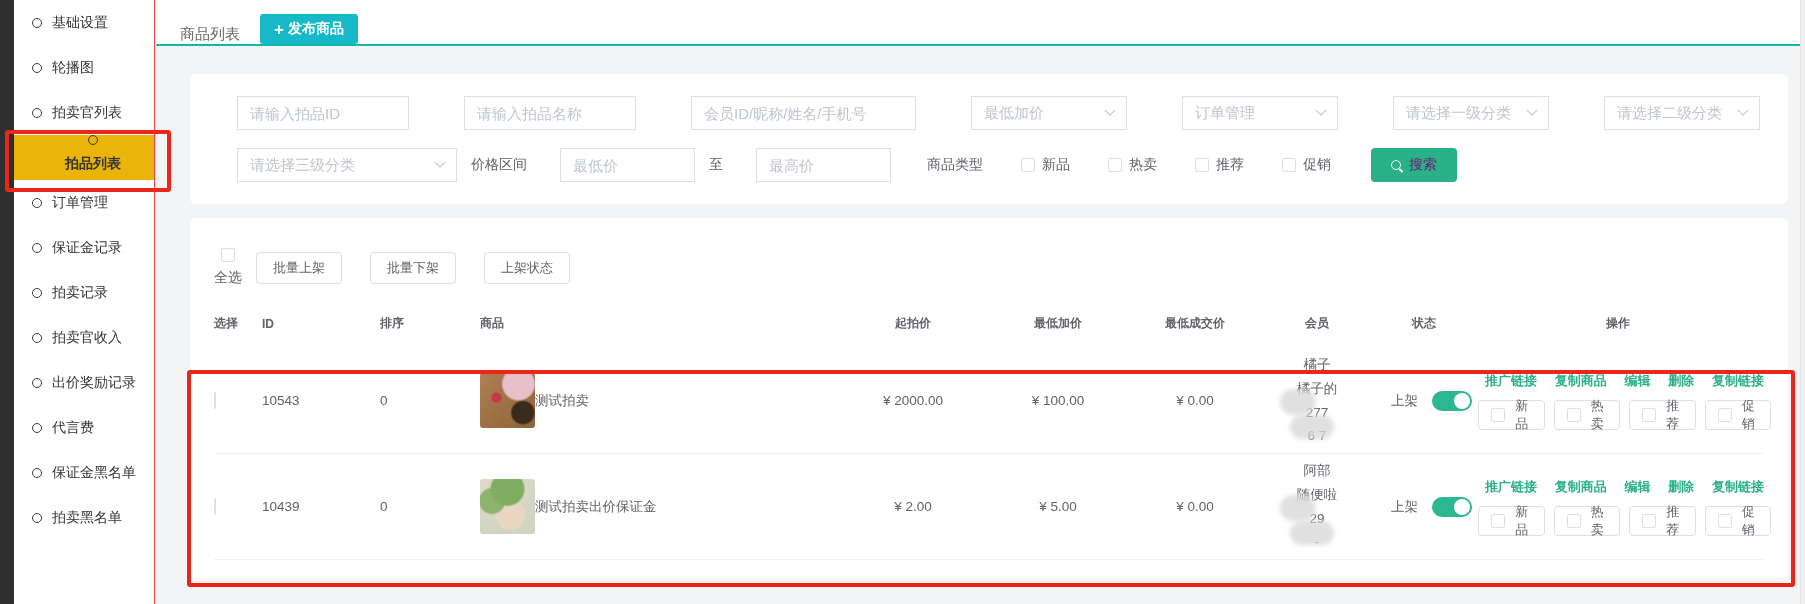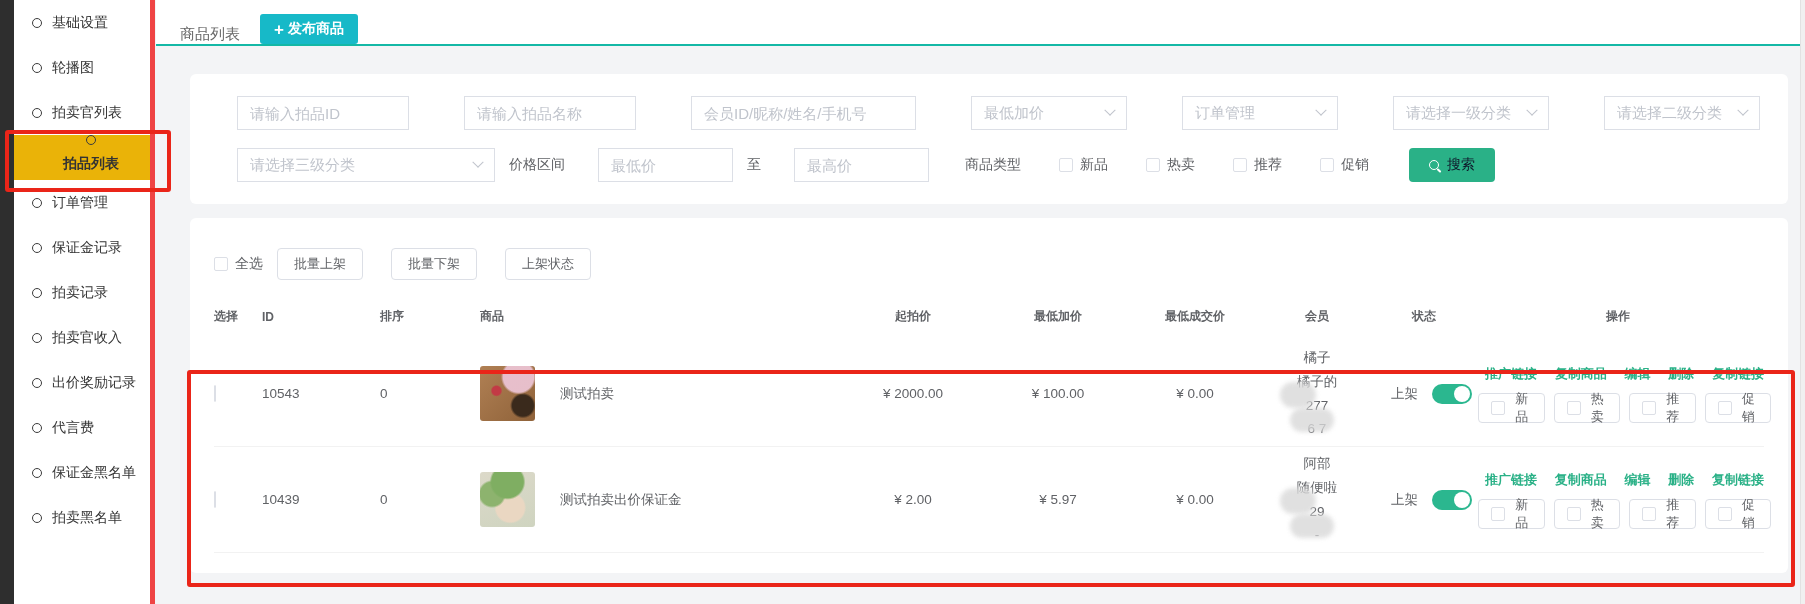--- a/index.html
+++ b/index.html
@@ -6,21 +6,21 @@
   html,body { width:1805px; height:604px; overflow:hidden; }
   body {
     font-family:"Liberation Sans","DejaVu Sans",sans-serif;
     background:#f3f4f6; position:relative; color:#606266;
   }
   
   .rail { position:absolute; left:0; top:0; width:14px; height:604px; background:#2e2e2e; }
   
   .sidebar {
     position:absolute; left:14px; top:0; width:141px; height:604px;
-    background:#fff; border-right:5px solid #ef4444; z-index:5;
+    background:#fff; border-right:1px solid #ef4444; z-index:5;
   }
   .side-item {
     height:45px; display:flex; align-items:center; gap:10px;
     padding-left:18px; font-size:14px; color:#333; cursor:pointer;
   }
   .side-item .oicn {
     width:10px; height:10px; border:1.6px solid #3c3c3c; border-radius:50%; flex:0 0 auto;
   }
   .side-item.active { background:#eab308; font-weight:bold;flex-direction:column; }
   
@@ -42,62 +42,62 @@
   .card-filter { padding:22px 28px; }
   .frow { display:flex; align-items:center; }
   .frow1 { gap:36px; margin-bottom:18px; }
   .frow2 { gap:14px; }
   .ctrl {
     height:34px; border:1px solid #dcdfe6; border-radius:0; background:#fff;
     font-size:15px; color:#606266; padding:0 12px;margin-left:19px;
   }
   input.ctrl::placeholder { color:#c0c4cc; }
   input.ctrl { outline:none; }
-  .w1 { width:172px; } .w2 { width:236px; } .wsel { width:176px; } .w3 { width:258px; }
+  .w1 { width:172px; } .w2 { width:236px; } .wsel { width:176px; } .w3 { width:220px; }
   .wprice { width:135px; }
   .sel { display:flex; align-items:center; justify-content:space-between; cursor:pointer; }
   .sel .ph { color:#c0c4cc; }
   .chev {
     width:8px; height:8px; border-right:1.6px solid #c0c4cc; border-bottom:1.6px solid #c0c4cc;
     transform:rotate(45deg) translate(-2px,-2px); margin-left:8px; flex:0 0 auto;
   }
   .flabel { font-size:14px; color:#606266; white-space:nowrap; }
   .ftype-label { margin-left:22px; }
   .cbwrap { display:flex; align-items:center; gap:7px; margin-left:24px; cursor:pointer;
             font-size:14px; color:#606266; white-space:nowrap; }
   .cb {
     width:14px; height:14px; border:1px solid #dcdfe6; border-radius:2px; background:#fff; flex:0 0 auto;
   }
   .search-btn {
-    margin-left:26px; background:#2ab187; color:#0f172a; border:none; border-radius:4px;
+    margin-left:26px; background:#2ab187; color:#701a75; border:none; border-radius:4px;
     height:34px; padding:0 20px; font-size:14px; display:flex; align-items:center; gap:8px; cursor:pointer;
   }
   .mag { position:relative; width:10px; height:10px; border:1.8px solid #fff; border-radius:50%; }
   .mag::after {
     content:""; position:absolute; width:2px; height:5px; background:#fff;
     right:-2px; bottom:-4px; transform:rotate(-45deg); border-radius:1px;
   }
   
   .card-table { margin-top:14px; padding:30px 24px 20px 24px; min-height:352px; }
   .bulkrow { display:flex; align-items:center; gap:14px; margin-bottom:18px; }
-  .bulk-all { display:flex; align-items:center; gap:7px; font-size:14px; color:#606266; cursor:pointer; }
+  .bulk-all { display:flex; align-items:center; gap:7px; font-size:14px; color:#606266; cursor:pointer;flex-direction:column; }
   .bulk-btn {
     background:#fff; border:1px solid #dcdfe6; border-radius:4px; height:32px;
     padding:0 16px; font-size:13px; color:#606266; cursor:pointer; margin-right:14px;
   }
   .tgrid {
     display:grid;
     grid-template-columns:48px 118px 100px 362px 148px 142px 132px 112px 102px auto;
     align-items:center;
   }
   .thead { font-size:12px; font-weight:bold; color:#606266; padding:10px 0 16px 0; }
   .thead .c, .trow .c { padding-right:6px; }
   .ccenter { text-align:center; }
   .trow { min-height:106px; font-size:13.5px; color:#606266; border-bottom:1px solid #f2f2f2; }
-  .prod { display:flex; align-items:center; gap:25px; }
+  .prod { display:flex; align-items:center; gap:0; }
   .pimg { width:55px; height:55px; border-radius:3px; flex:0 0 auto; }
   .pimg1 {
     background:
       radial-gradient(circle at 70% 20%, rgba(235,195,210,.95) 0 26%, transparent 30%),
       radial-gradient(circle at 30% 45%, #c23a45 0 9%, transparent 12%),
       radial-gradient(circle at 78% 72%, #3a2a1c 0 18%, transparent 22%),
       linear-gradient(135deg,#b08054,#8f6239);
   }
   .pimg2 {
     background:
@@ -337,21 +337,21 @@
 
       <div class="tgrid trow">
         <div class="c"><span class="cb"></span></div>
         <div class="c">10439</div>
         <div class="c">0</div>
         <div class="c prod">
           <span class="pimg pimg2"></span>
           <span>测试拍卖出价保证金</span>
         </div>
         <div class="c ccenter">¥ 2.00</div>
-        <div class="c ccenter">¥ 5.97</div>
+        <div class="c ccenter">¥ 5.00</div>
         <div class="c ccenter">¥ 0.00</div>
         <div class="c member">
           <div>阿部</div>
           <div>随便啦</div>
           <div>29</div>
           <div>-</div>
           <span class="blob blobA"></span>
           <span class="blob blobB"></span>
         </div>
         <div class="c statuscell">

